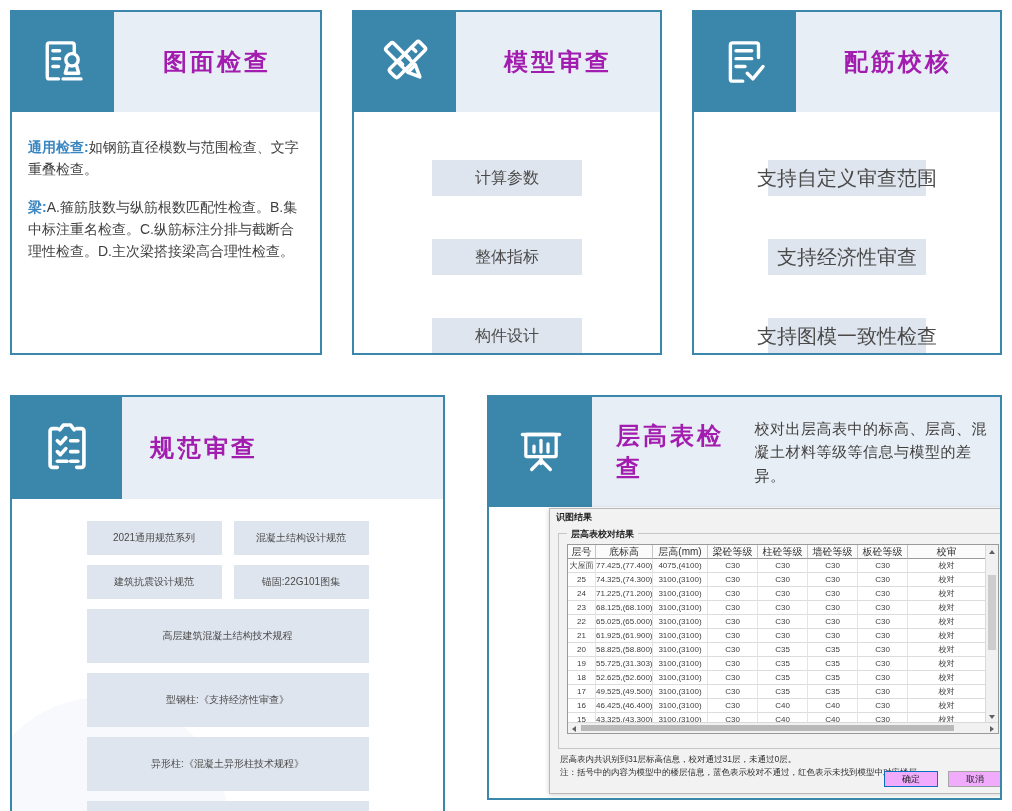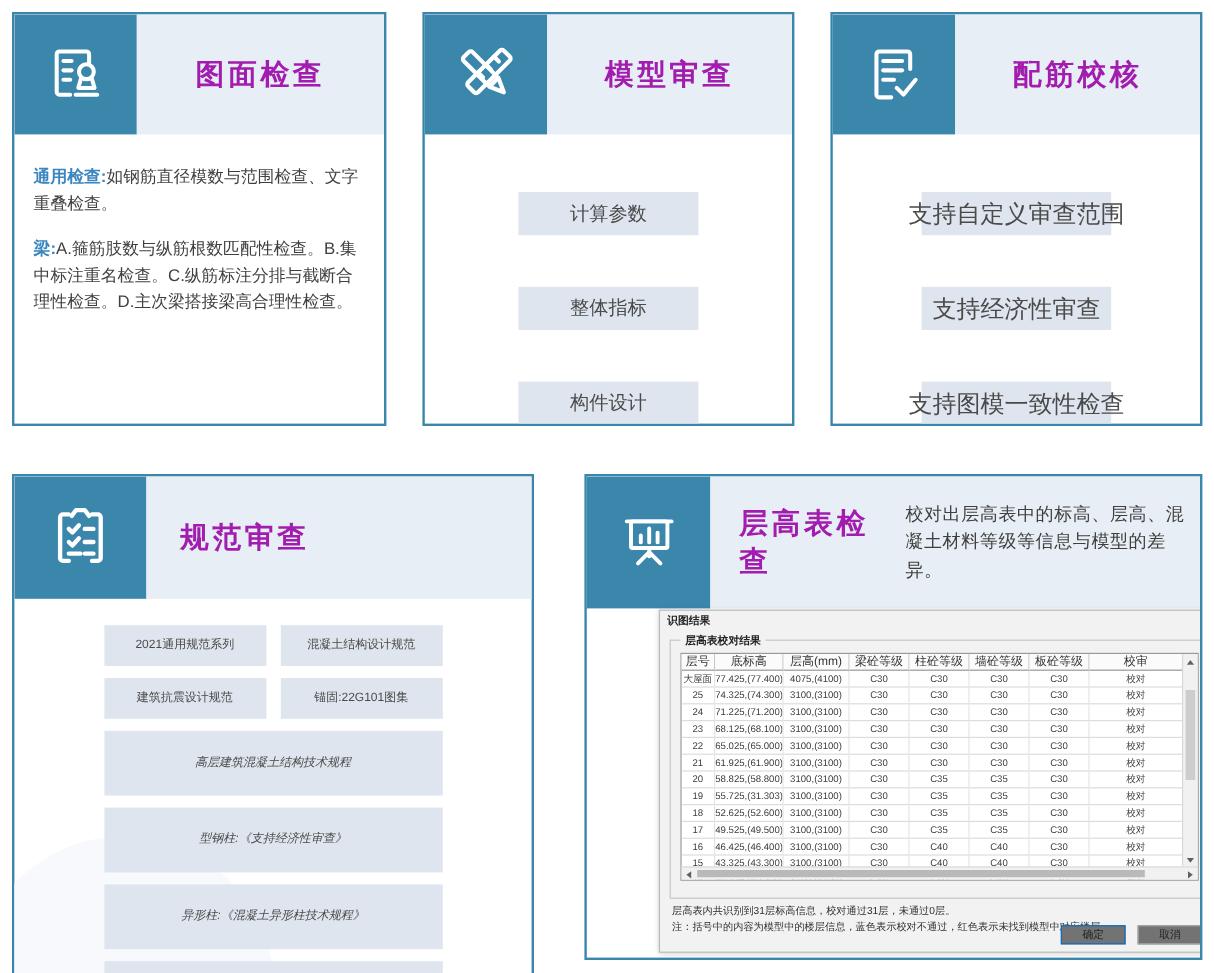--- a/index.html
+++ b/index.html
@@ -41,21 +41,21 @@
 
   
   .deco-circle { position:absolute; left:-34px; bottom:-80px; width:250px; height:250px;
                  border-radius:50%; background:#f7f9fc; }
   .norm-wrap { position:relative; width:282px; margin:22px auto 0; display:flex; flex-wrap:wrap;
                gap:10px 12px; justify-content:center; }
   .norm-chip { background:#dfe5ee; color:#4a4a4a; font-size:10px; display:flex;
                align-items:center; justify-content:center; text-align:right;
                min-height:34px; line-height:1.4; }
   .norm-half { width:135px; }
-  .norm-full { width:282px; padding:20px 4px;font-style:italic; }
+  .norm-full { width:282px; padding:20px 4px; }
 
   
   .dialog { position:absolute; left:60px; top:111px; width:468px; height:286px;
             background:#f2f2f2; border:1px solid #b9b9b9; box-shadow:0 1px 5px rgba(0,0,0,.18);
             font-family:"Liberation Sans","DejaVu Sans",sans-serif; }
   .dlg-titlebar { height:17px; display:flex; align-items:center; padding:0 6px; }
   .dlg-title { font-size:9px; color:#222; font-weight:bold; }
   .dlg-close { margin-left:auto; font-size:11px; color:#333; line-height:1; cursor:default; }
   .groupbox { position:absolute; left:8px; right:8px; top:24px; height:216px;
               border:1px solid #c6c6c6; }
@@ -84,21 +84,21 @@
   .tri-down { left:3px; bottom:3px; border-left:3.5px solid transparent; border-right:3.5px solid transparent; border-top:4px solid #606060; }
   .hscroll { position:absolute; left:0; right:0; bottom:0; height:11px; background:#f1f1f1;
              border-top:1px solid #d9d9d9; }
   .hs-thumb { position:absolute; top:2px; bottom:2px; left:13px; right:44px; background:#b9b9b9; }
   .tri-left  { top:3px; left:4px;  border-top:3.5px solid transparent; border-bottom:3.5px solid transparent; border-right:4px solid #606060; }
   .tri-right { top:3px; right:4px; border-top:3.5px solid transparent; border-bottom:3.5px solid transparent; border-left:4px solid #606060; }
 
   .dlg-summary { position:absolute; left:10px; top:245px; font-size:8.5px; color:#2e2e2e; }
   .dlg-note    { position:absolute; left:10px; top:258px; font-size:8.5px; color:#2e2e2e; }
   .dlg-btns { position:absolute; right:14px; bottom:6px; display:flex; gap:10px; }
-  .dlg-btn { width:54px; height:16px; font-size:9px; color:#222; background:#737373;
+  .dlg-btn { width:54px; height:16px; font-size:9px; color:#222; background:#f0abfc;
              border:1px solid #a6a6a6; display:flex; align-items:center; justify-content:center; }
   .dlg-btn.primary { border:1px solid #0a6fc2; }
 
   svg { display:block; }
 </style>
 </head>
 <body>
 
 <div class="stage">
 

